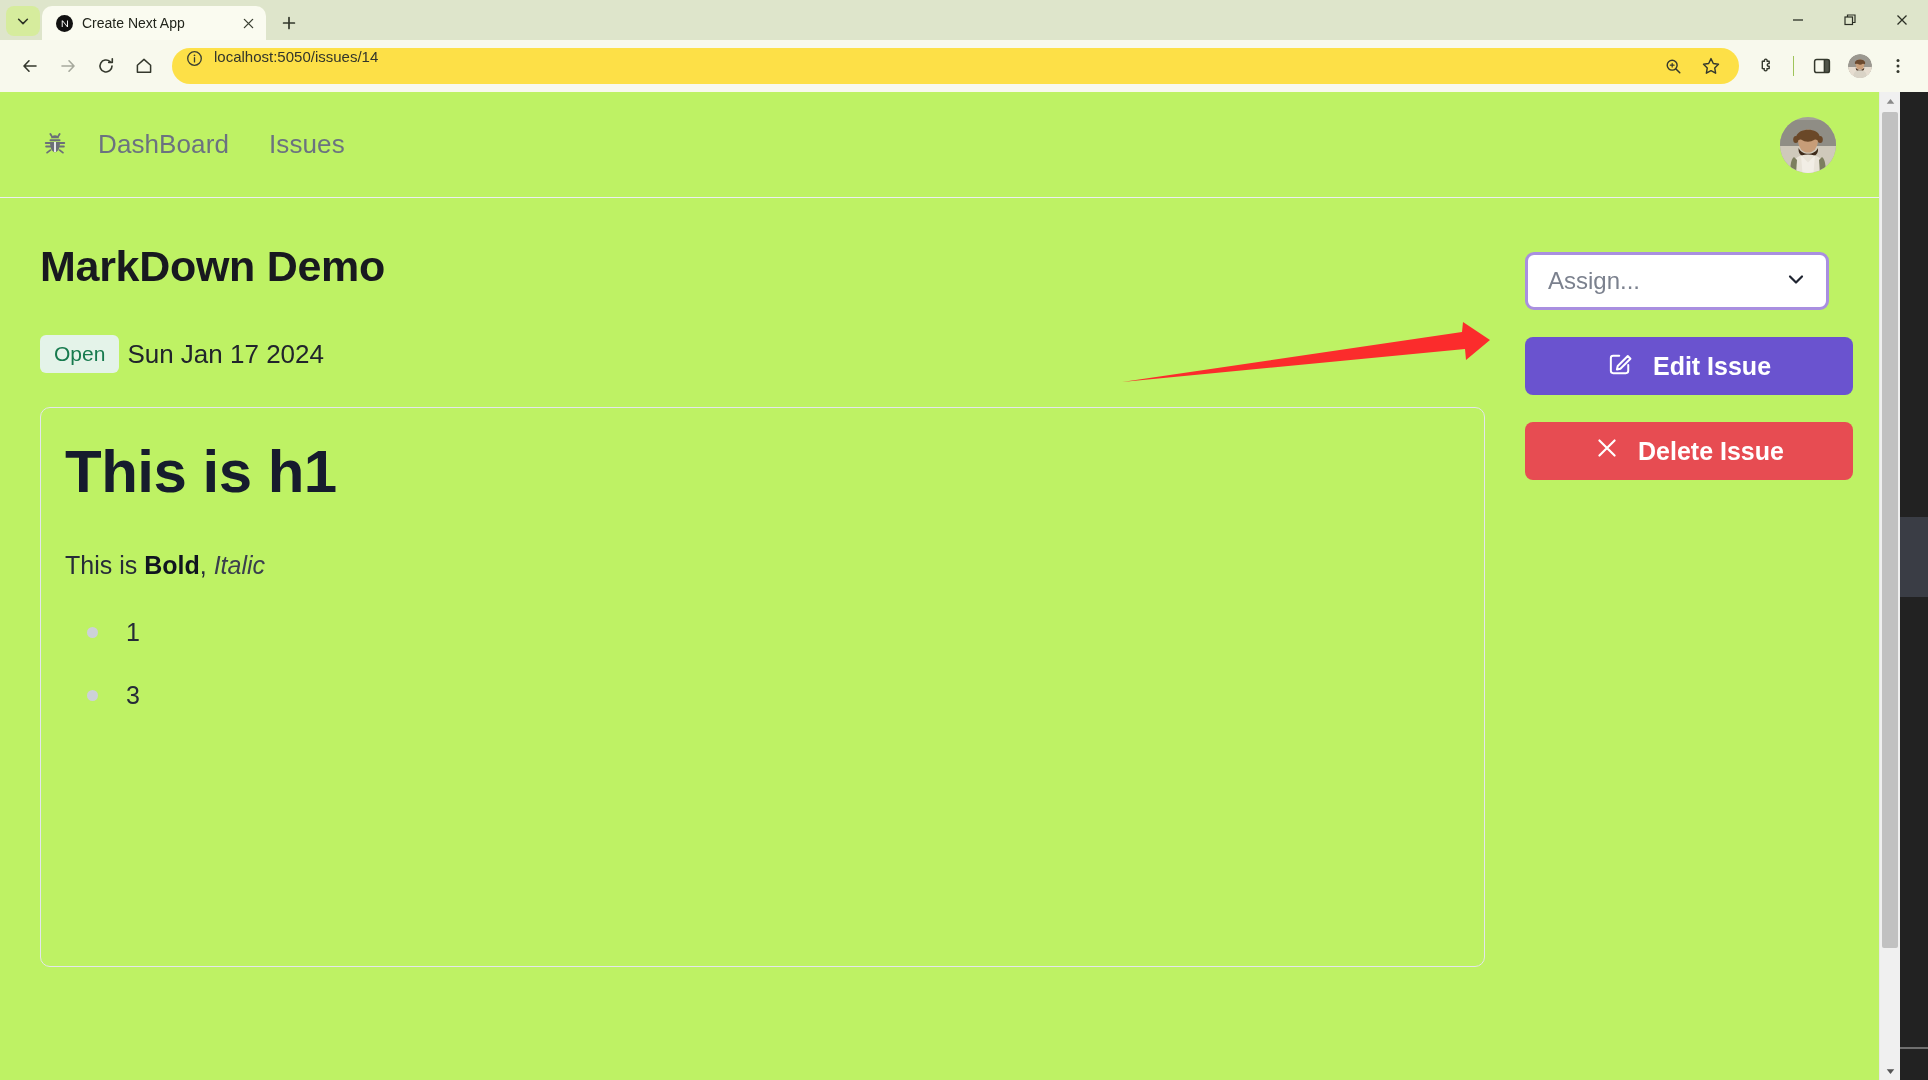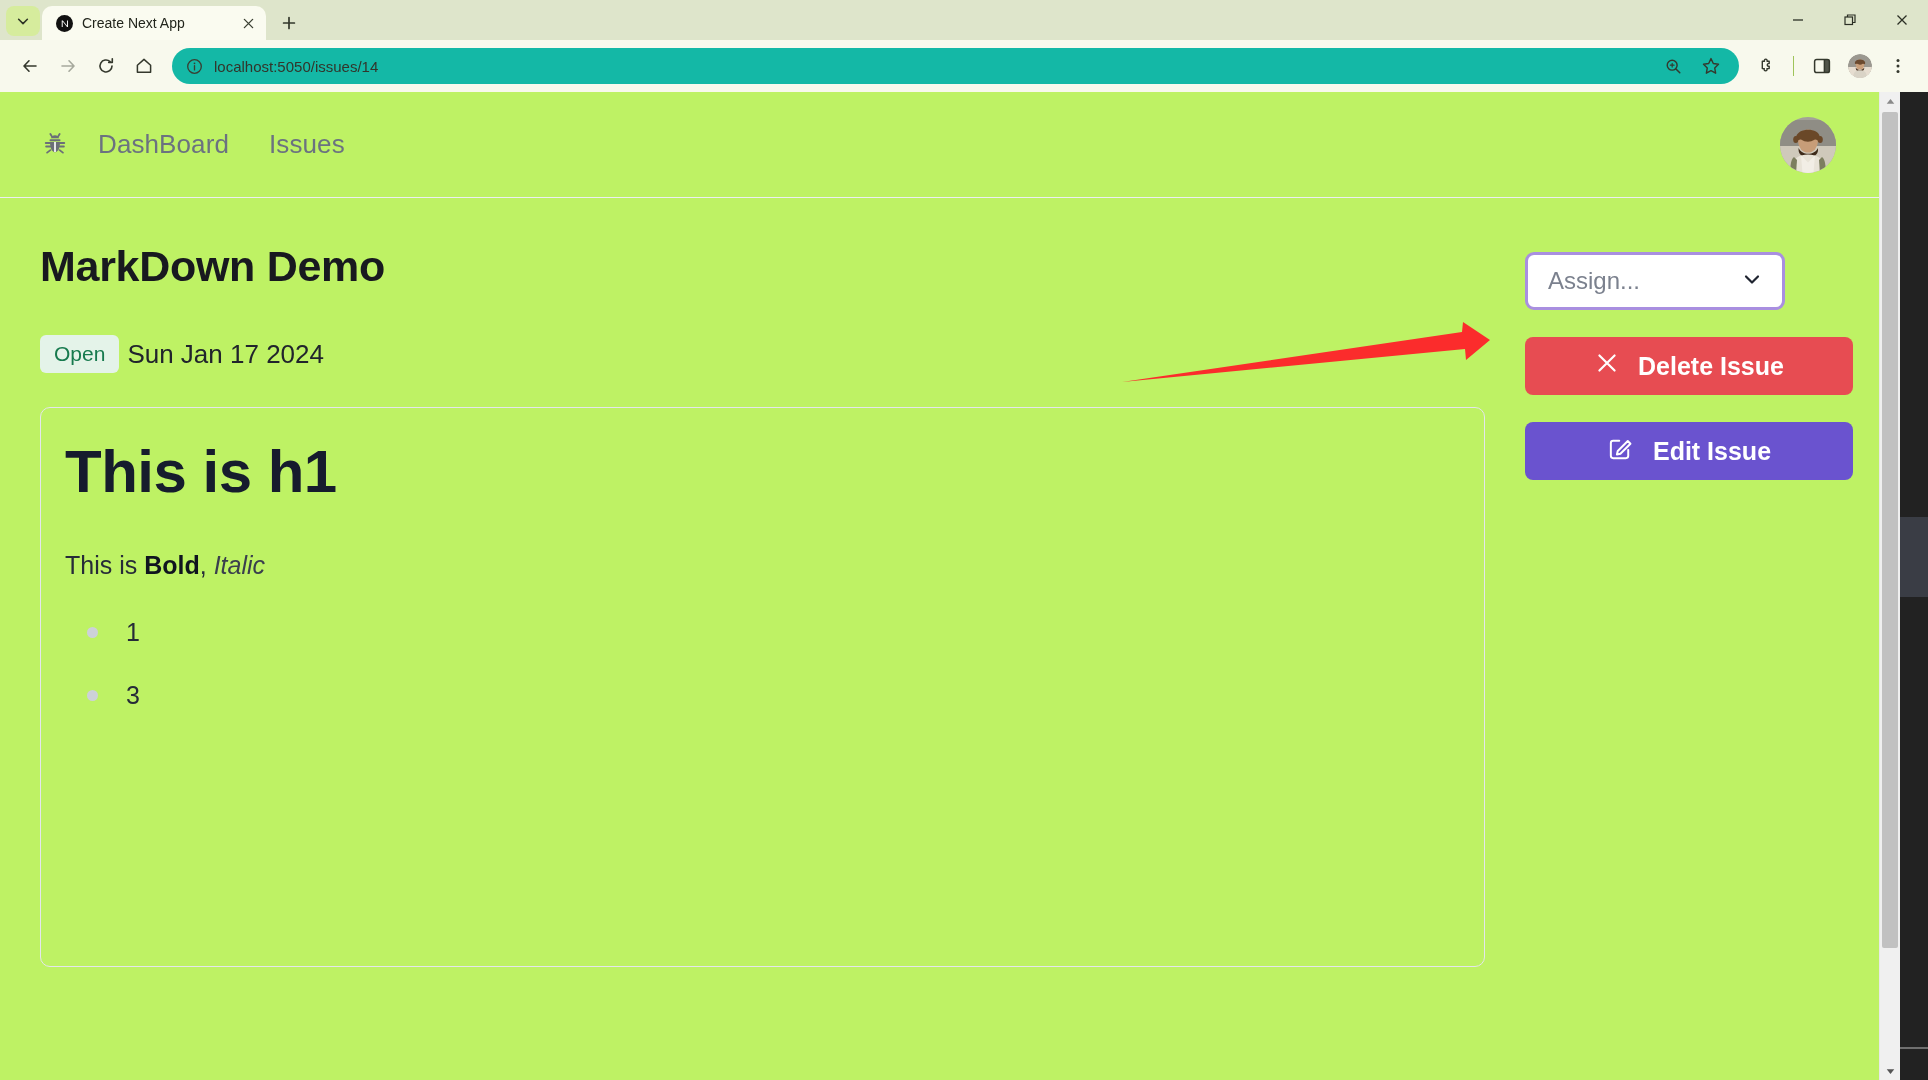--- a/index.html
+++ b/index.html
@@ -41,22 +41,22 @@
   .wincontrols { position:absolute; right:0; top:0; height:40px; display:flex; }
   .wc { width:52px; height:40px; display:flex; align-items:center; justify-content:center; }
 
   
   .toolbar {
     height: 52px; background:#f8f9ed; display:flex; align-items:center;
     padding: 0 12px; gap: 2px; flex: 0 0 52px;
   }
   .tb-btn { width:36px; height:36px; border-radius:50%; display:flex; align-items:center; justify-content:center; flex:0 0 36px;}
   .omnibox {
-    flex: 1 1 auto; height:36px; background:#14b8a6; border-radius:18px;
-    display:flex; align-items:center; padding: 0 10px 0 12px; margin: 0 6px 0 8px;
+    flex: 1 1 auto; height:36px; background:#fde047; border-radius:18px;
+    display:flex; padding: 0 10px 0 12px; margin: 0 6px 0 8px;
     gap: 10px; min-width: 0;
   }
   .omni-info { width:20px; height:20px; flex:0 0 20px; display:flex; align-items:center; justify-content:center;}
   .omni-url { font-size:15px; color:#32352b; white-space:nowrap; overflow:hidden; text-overflow:ellipsis; flex:1 1 auto;}
   .omni-right { display:flex; align-items:center; gap:2px; }
   .tb-divider { width:1px; height:20px; background:#9fc45a; margin:0 8px; }
   .avatar-tb { width:24px; height:24px; border-radius:50%; overflow:hidden; flex:0 0 24px;}
 
   
   .viewport { flex:1 1 auto; position:relative; background:#ffffff; display:flex; }
@@ -105,21 +105,21 @@
   .md-p { font-size: 25px; color:#262b38; margin-top: 42px; }
   .md-p b { font-weight:bold; color:#10141f;margin-top:11px; }
   .md-p i { font-style: italic; color:#3a3f4d; }
   .md-list { list-style:none; margin-top: 38px; }
   .md-li { display:flex; align-items:center; gap: 28px; margin-top: 34px; font-size:25px; color:#262b38; padding-left:22px;}
   .md-li:first-child { margin-top:0; }
   .bullet { width:11px; height:11px; border-radius:50%; background:#cdd1d9; flex:0 0 11px; }
 
   
   .select-box {
-    width: 260px; height: 58px; border: 3px solid #a98fe0; border-radius: 9px;
+    width: 304px; height: 58px; border: 3px solid #a98fe0; border-radius: 9px;
     background:#fff; display:flex; align-items:center; padding: 0 18px 0 20px;
   }
   .select-value { font-size:24px; color:#7b818e; flex:1 1 auto; }
   .btn {
     width: 328px; height: 58px; border-radius: 8px; display:flex;
     align-items:center; justify-content:center; gap: 18px; margin-top: 27px;
     font-size: 25px; font-weight:bold; color:#ffffff;
   }
   .btn-edit { background:#6a53cf; }
   .btn-delete { background:#e74c52; }
@@ -340,38 +340,38 @@
         <div class="col-side">
           <div class="select-box">
             <span class="select-value">Assign...</span>
             <span>
               <svg width="24" height="24" viewBox="0 0 24 24">
                 <path d="M6 9.5l6 6 6-6" fill="none" stroke="#1f2430" stroke-width="2.2" stroke-linecap="round" stroke-linejoin="round"></path>
               </svg>
             </span>
           </div>
 
-          <div class="btn btn-delete">
-            <span>
-              <svg width="26" height="26" viewBox="0 0 24 24">
-                <path d="M5 5l14 14M19 5L5 19" stroke="#ffffff" stroke-width="2" stroke-linecap="round"></path>
-              </svg>
-            </span>
-            <span>Delete Issue</span>
-          </div>
-
           <div class="btn btn-edit">
             <span>
               <svg width="28" height="28" viewBox="0 0 24 24">
                 <path d="M18.2 13.6v5.1a2 2 0 0 1-2 2H5.3a2 2 0 0 1-2-2V7.8a2 2 0 0 1 2-2h5.2" fill="none" stroke="#ffffff" stroke-width="1.7" stroke-linecap="round"></path>
                 <path d="M9.2 14.6l8.6-8.6 2.3 2.3-8.6 8.6-3 .7z" fill="none" stroke="#ffffff" stroke-width="1.7" stroke-linejoin="round"></path>
               </svg>
             </span>
             <span>Edit Issue</span>
           </div>
+
+          <div class="btn btn-delete">
+            <span>
+              <svg width="26" height="26" viewBox="0 0 24 24">
+                <path d="M5 5l14 14M19 5L5 19" stroke="#ffffff" stroke-width="2" stroke-linecap="round"></path>
+              </svg>
+            </span>
+            <span>Delete Issue</span>
+          </div>
         </div>
       </div>
 
       <svg class="arrow-svg" width="1900" height="980">
         <polygon points="1122,290 1462,240 1463,230 1490,248 1466,268 1465,257" fill="#fb2c2c"></polygon>
       </svg>
     </div>
 
     <div class="scrollbar">
       <div class="sb-arrow">

